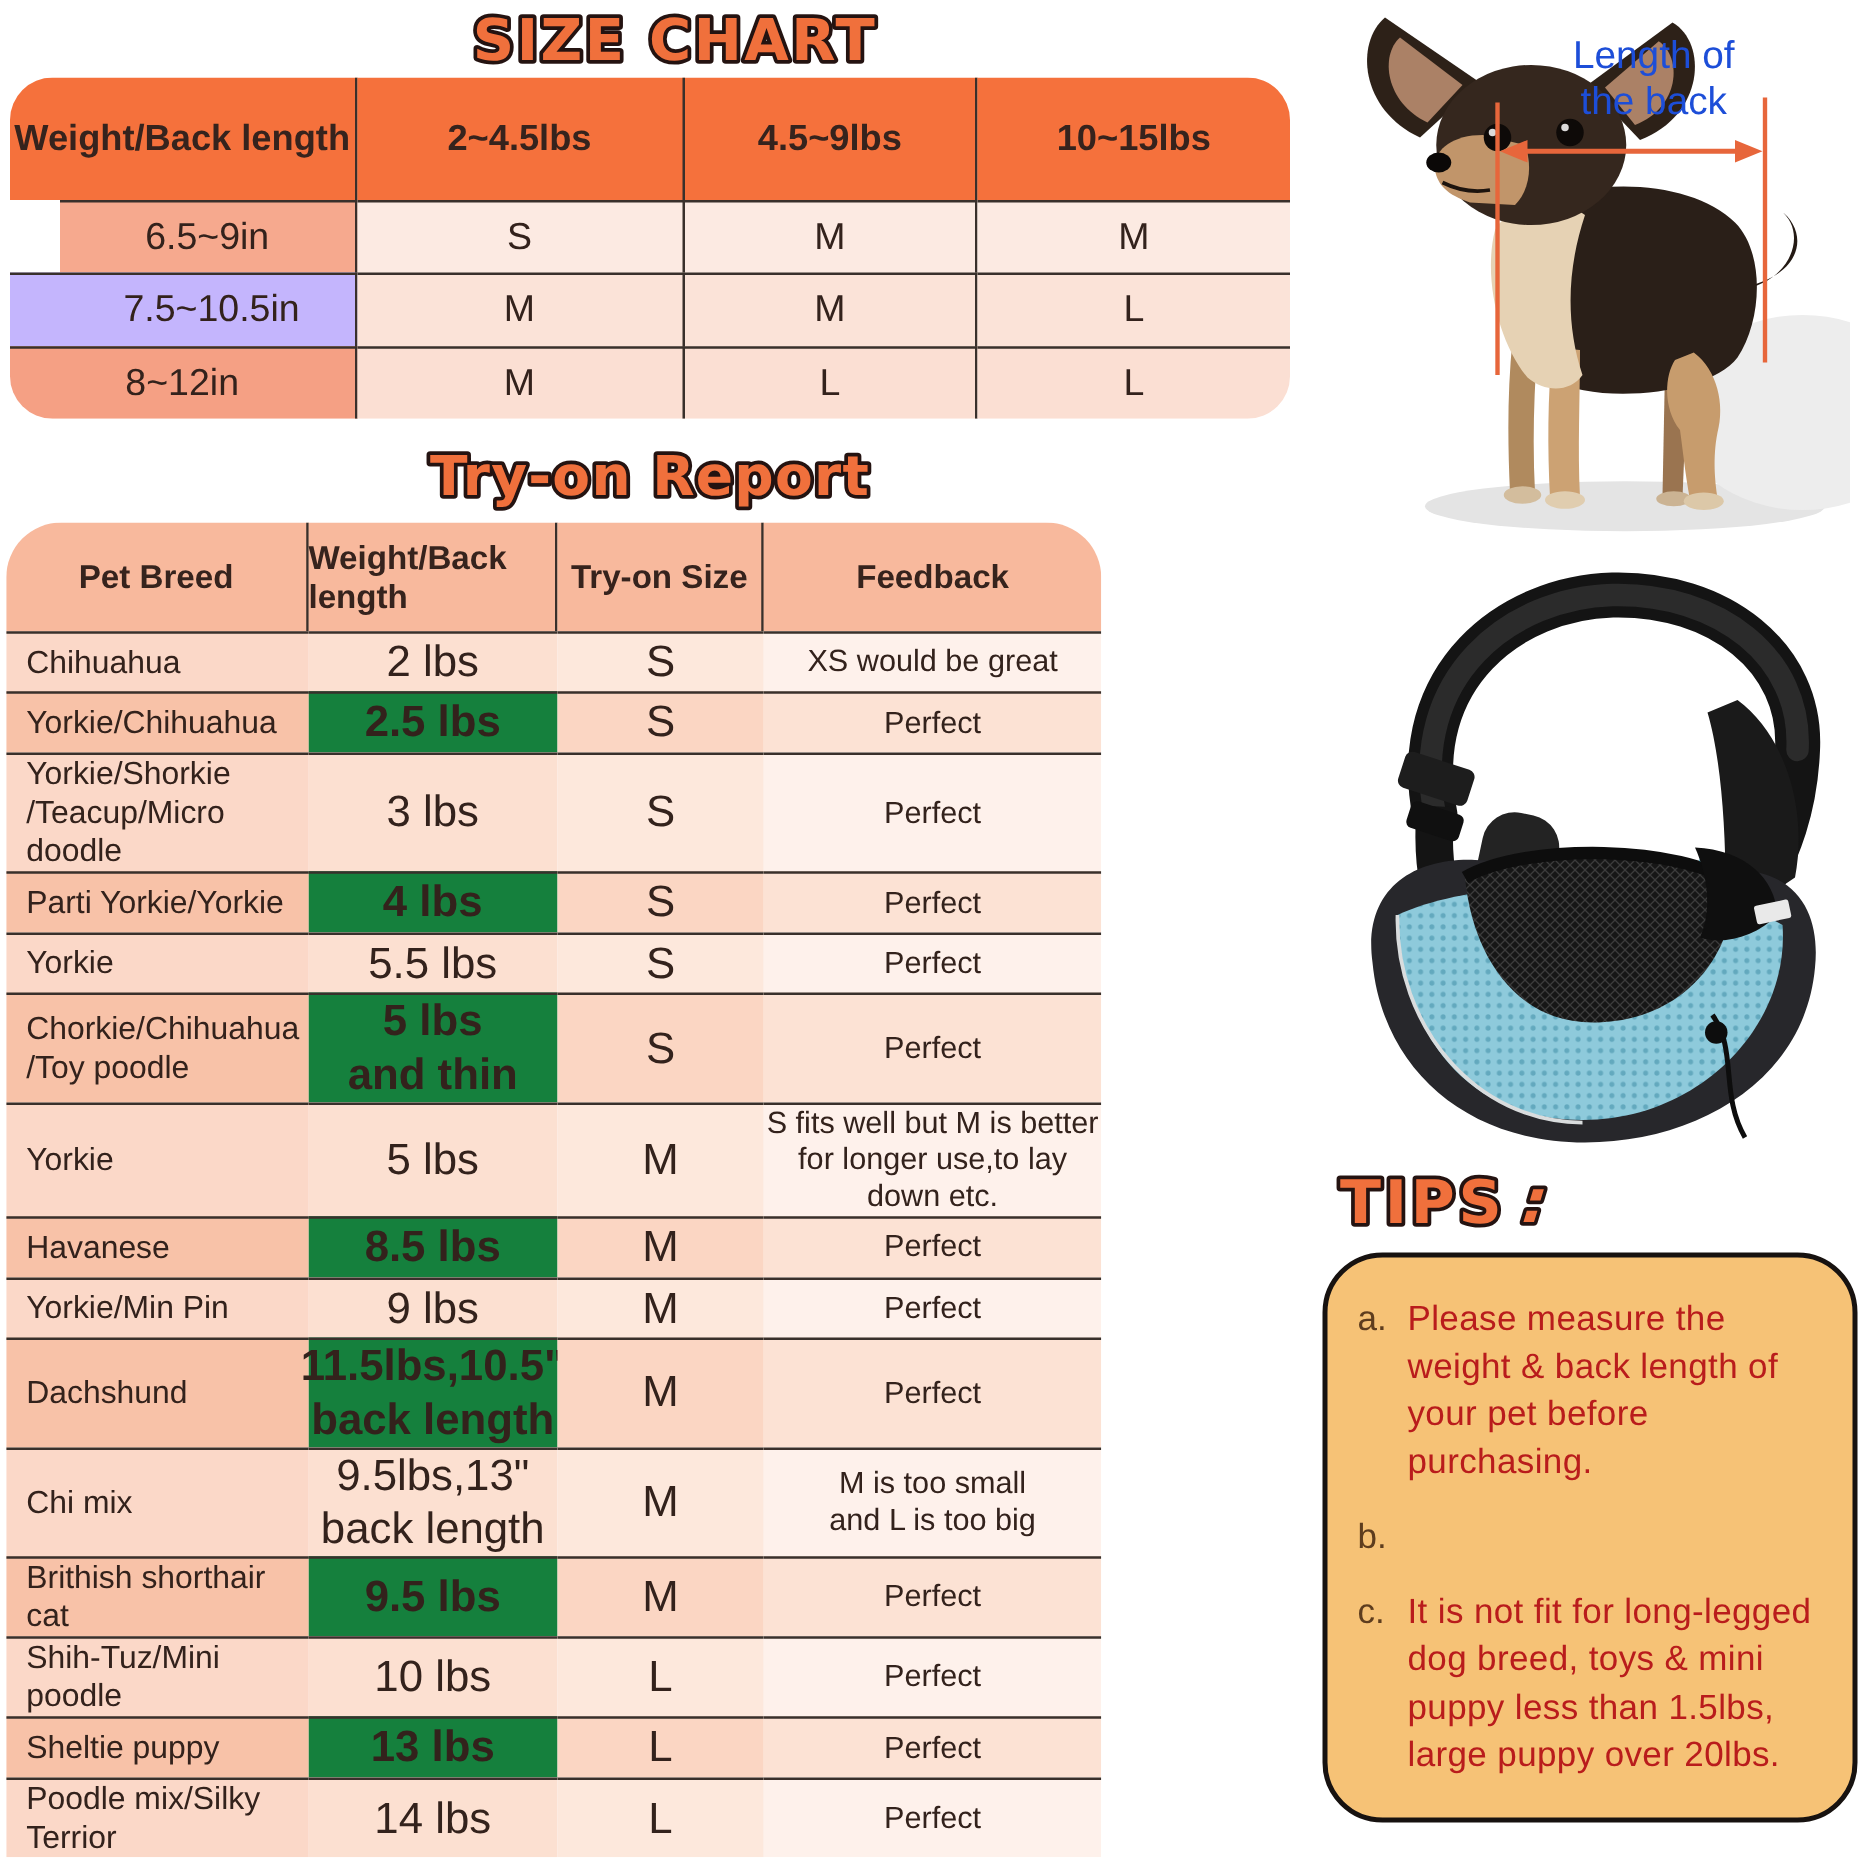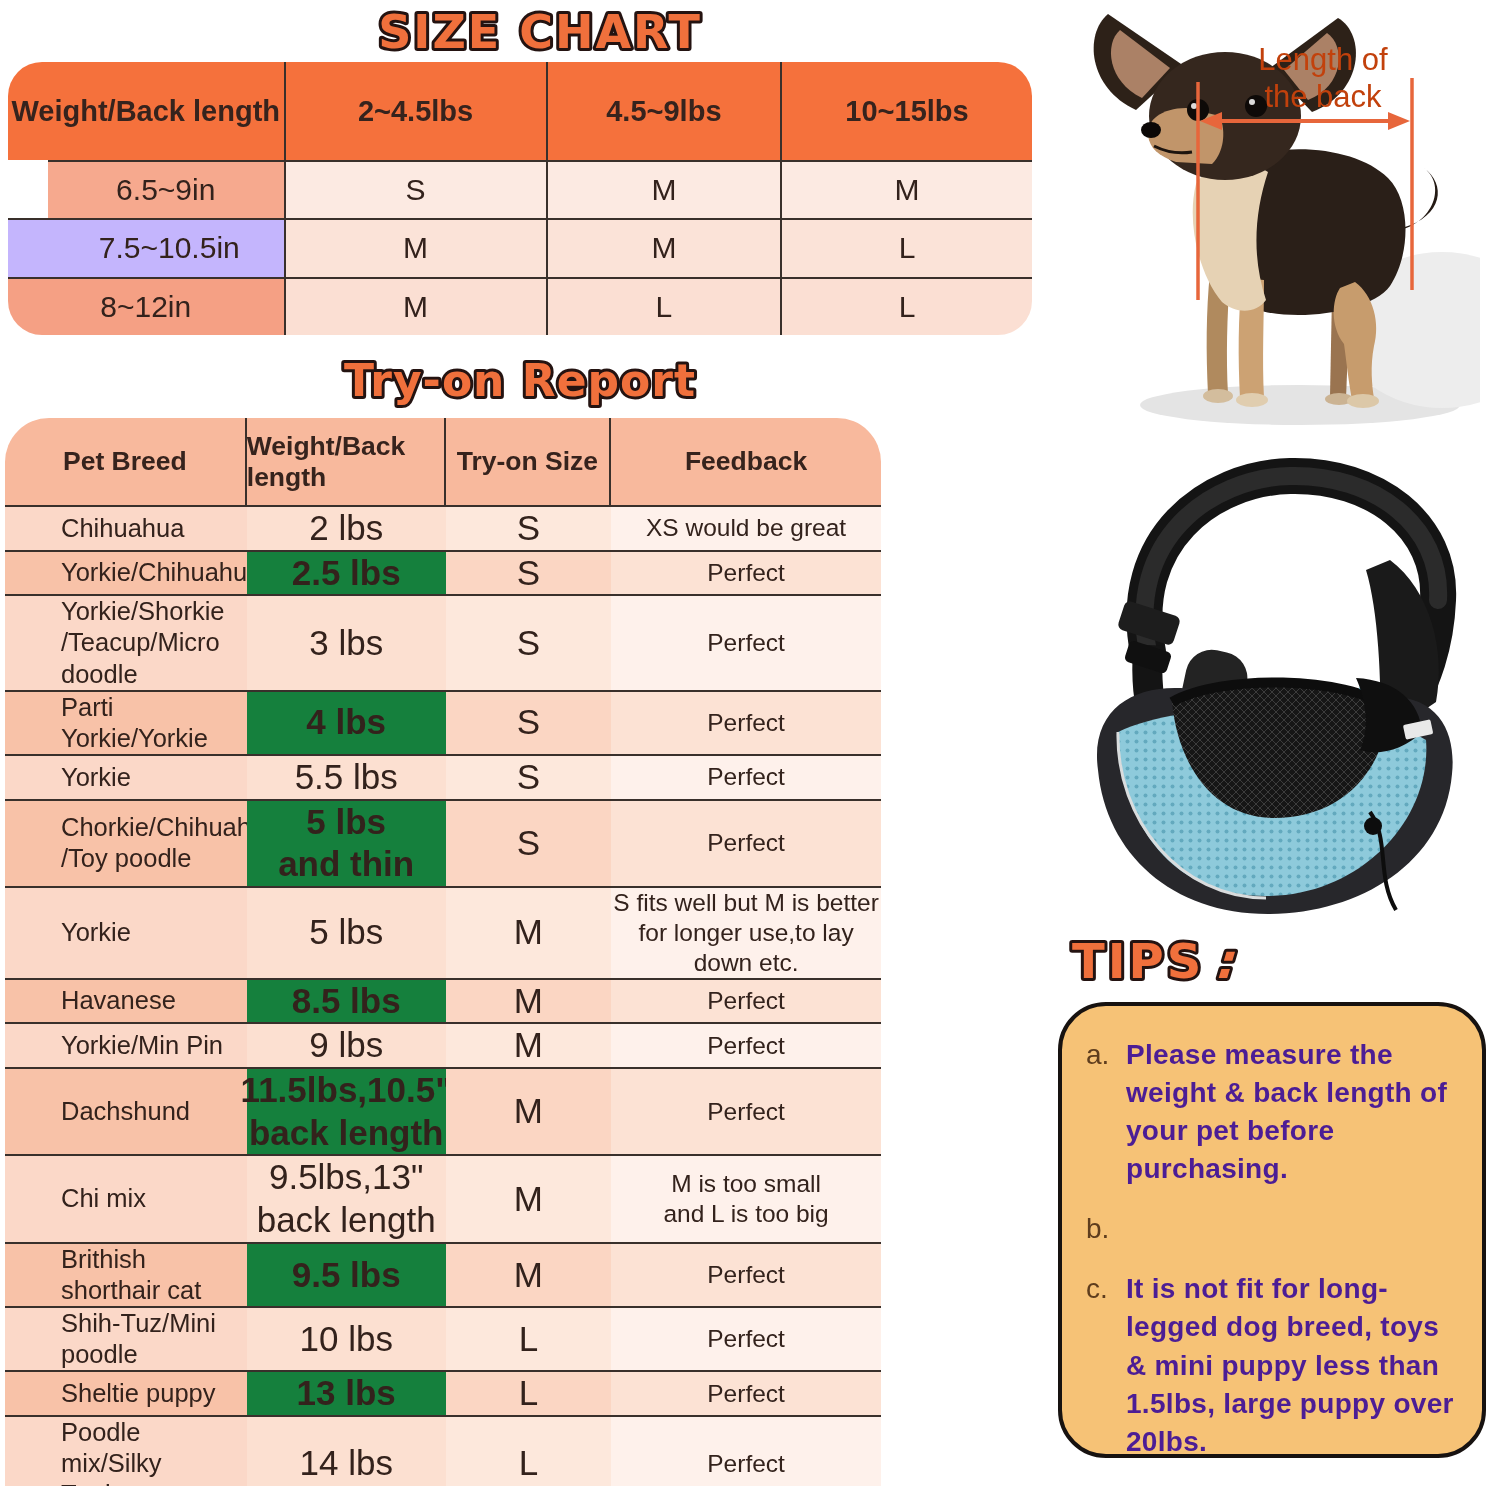--- a/index.html
+++ b/index.html
@@ -32,38 +32,38 @@
 
   
   .tryon-table{position:absolute;left:5px;top:418px;width:876px;height:1068px;
                display:grid;grid-template-columns:27.6% 22.7% 18.9% 30.8%;
                grid-template-rows:87px repeat(15,1fr);
                border-radius:44px 44px 0 0;overflow:hidden;}
   .to-head{background:#F8B99D;display:flex;align-items:center;justify-content:center;
            font-size:26.5px;font-weight:600;color:#36231d;}
   .to-cell{display:flex;align-items:center;justify-content:center;text-align:center;
            font-size:35px;border-top:2px solid #39302b;white-space:pre-line;line-height:1.22;}
-  .to-col0{justify-content:flex-start;text-align:left;padding-left:56px;font-size:25.5px;}
+  .to-col0{justify-content:flex-start;text-align:left;padding-left:16px;font-size:25.5px;}
   .to-col3{font-size:24.5px;}
   .light.to-col0{background:#FBD8C8;} .light.to-col1{background:#FCE0D1;}
   .light.to-col2{background:#FDE8DC;} .light.to-col3{background:#FEF1EB;}
   .dark.to-col0{background:#F8C2A8;}  .dark.to-col1{background:#15803d;font-weight:bold;}
   .dark.to-col2{background:#FBD6C3;}  .dark.to-col3{background:#FCE2D4;}
 
   
-  .annotation{position:absolute;left:1238px;top:42px;width:170px;
-              color:#c2410c;font-size:31px;line-height:1.18;text-align:center;
+  .annotation{position:absolute;left:1238px;top:26px;width:170px;
+              color:#1d4ed8;font-size:31px;line-height:1.18;text-align:center;
               white-space:pre-line;}
   .tips-box{position:absolute;left:1058px;top:1002px;width:428px;height:456px;
             background:#F6C276;border:4px solid #171210;border-radius:48px;
             box-sizing:border-box;padding:30px 18px 24px 24px;
             display:flex;flex-direction:column;gap:22px;}
   .tip{display:flex;align-items:flex-start;}
   .tip-label{flex:0 0 40px;font-size:28px;color:#5E3D1E;line-height:1.36;}
-  .tip-text{flex:1;font-size:28px;color:#4c1d95;line-height:1.36;letter-spacing:0.3px;font-weight:bold;}
+  .tip-text{flex:1;font-size:28px;color:#b91c1c;line-height:1.36;letter-spacing:0.3px;}
 </style>
 </head>
 <body>
 
 <div class="canvas">
 
   <svg class="bubble" style="left:330px;top:2px;width:420px;height:58px" viewBox="0 0 420 58">
     <text x="210" y="46" text-anchor="middle" font-size="46" letter-spacing="2">SIZE CHART</text>
   </svg>
 

